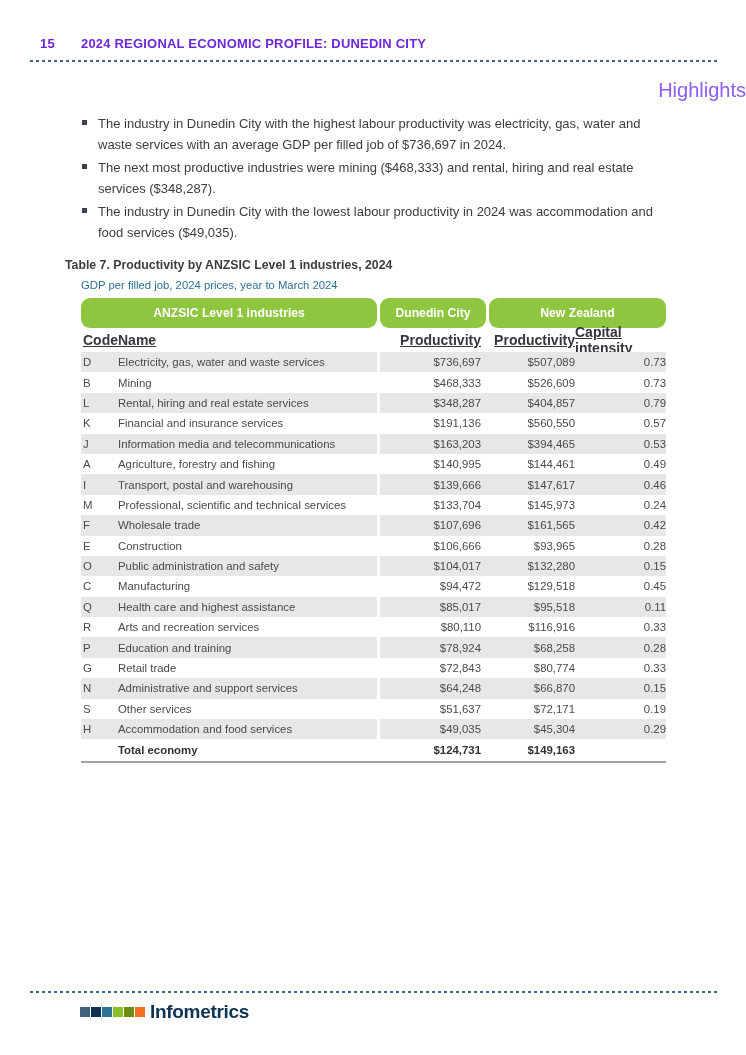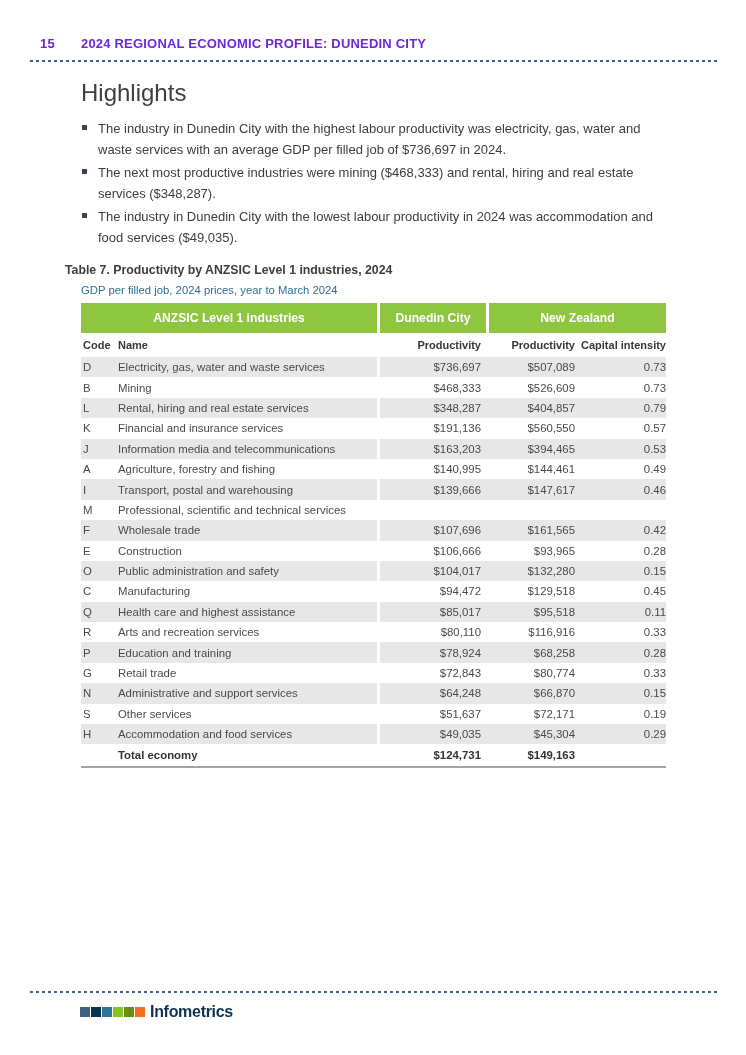--- a/index.html
+++ b/index.html
@@ -7,53 +7,53 @@
   .page{position:relative;width:746px;height:1055px;background:#fff;overflow:hidden;}
 
   
   .header{display:flex;align-items:baseline;margin:36px 30px 0 40px;
           color:#6d28d9;font-weight:bold;font-size:13px;letter-spacing:.2px;}
   .page-num{width:41px;flex:0 0 41px;}
   .dotline{height:2px;margin:9px 29px 0 30px;
            background:repeating-linear-gradient(90deg,#40638e 0,#40638e 3px,transparent 3px,transparent 6px);}
 
   
-  .highlights-heading{margin:17px 0 0 81px;font-size:24px;font-weight:400;color:#404040;}
+  .highlights-heading{margin:17px 0 0 81px;font-size:20px;font-weight:400;color:#8b5cf6;text-align:right;}
   .bullets{margin:11px 0 0 81px;width:589px;}
   .bullet{position:relative;padding-left:17px;font-size:13px;line-height:21px;color:#3d3d3d;margin-bottom:2px;}
   .bullet .mark{position:absolute;left:1px;top:7px;width:5px;height:5px;background:#39424d;}
 
   
   .caption{margin:15px 0 0 65px;font-size:12.3px;font-weight:bold;color:#3d3d3d;}
   .subtitle{margin:7px 0 0 81px;font-size:11.3px;color:#2c6f96;}
 
   
   .tbl{margin:7px 0 0 81px;width:585px;font-size:11.4px;color:#4a4a4a;}
   .ghead{display:flex;height:30px;}
   .gcell{background:#8fc640;color:#fff;font-weight:bold;font-size:12.2px;
-         display:flex;align-items:center;justify-content:center;}
+         display:flex;align-items:center;justify-content:center;border-radius:9px;}
   .g1{width:296px;} .g2{width:106px;} .g3{width:177px;}
   .gap{width:3px;flex:0 0 3px;background:#fff;}
-  .subhead{display:flex;height:24px;align-items:center;font-weight:bold;color:#36363f;font-size:11px;}
+  .subhead{display:flex;height:24px;align-items:center;font-weight:bold;color:#36363f;font-size:14px;text-decoration:underline;}
   .c-code{width:37px;flex:0 0 37px;padding-left:2px;box-sizing:border-box;display:flex;align-items:center;height:100%;}
   .c-name{width:259px;flex:0 0 259px;display:flex;align-items:center;height:100%;}
   .band{width:286px;flex:0 0 286px;display:flex;height:100%;}
   .c-dun{width:101px;flex:0 0 101px;display:flex;align-items:center;justify-content:flex-end;}
   .c-nz{width:94px;flex:0 0 94px;display:flex;align-items:center;justify-content:flex-end;}
   .c-ci{width:91px;flex:0 0 91px;display:flex;align-items:center;justify-content:flex-end;}
   .row{display:flex;height:20.4px;}
   .row.odd .c-code,.row.odd .c-name,.row.odd .band{background:#e7e7e7;}
   .total{display:flex;height:22px;font-weight:bold;color:#333;border-bottom:2px solid #a3a3a3;}
 
   
   .footer-line{position:absolute;left:30px;width:687px;top:991px;height:2px;
                background:repeating-linear-gradient(90deg,#40638e 0,#40638e 3px,transparent 3px,transparent 6px);}
   .logo{position:absolute;left:80px;top:1005px;display:flex;align-items:center;height:14px;}
   .logo .sq{width:10px;height:10px;margin-right:1px;flex:0 0 10px;}
-  .logo-text{margin-left:4px;font-weight:bold;font-size:16px;color:#0d3352;letter-spacing:-.3px;line-height:14px;}
+  .logo-text{margin-left:4px;font-weight:bold;font-size:19px;color:#0d3352;letter-spacing:-.3px;line-height:14px;}
 </style>
 </head>
 <body>
 
 <div class="page">
 
   <div class="header">
     <span class="page-num">15</span>
     <span>2024 REGIONAL ECONOMIC PROFILE: DUNEDIN CITY</span>
   </div>
@@ -167,20 +167,25 @@
           <div class="band">
             <div class="c-dun">$139,666</div>
             <div class="c-nz">$147,617</div>
             <div class="c-ci">0.46</div>
           </div>
         </div>
         <div class="row">
           <div class="c-code">M</div>
           <div class="c-name">Professional, scientific and technical services</div>
           <div class="gap"></div>
+          <div class="band">
+            <div class="c-dun">$133,704</div>
+            <div class="c-nz">$145,973</div>
+            <div class="c-ci">0.24</div>
+          </div>
         </div>
         <div class="row odd">
           <div class="c-code">F</div>
           <div class="c-name">Wholesale trade</div>
           <div class="gap"></div>
           <div class="band">
             <div class="c-dun">$107,696</div>
             <div class="c-nz">$161,565</div>
             <div class="c-ci">0.42</div>
           </div>

